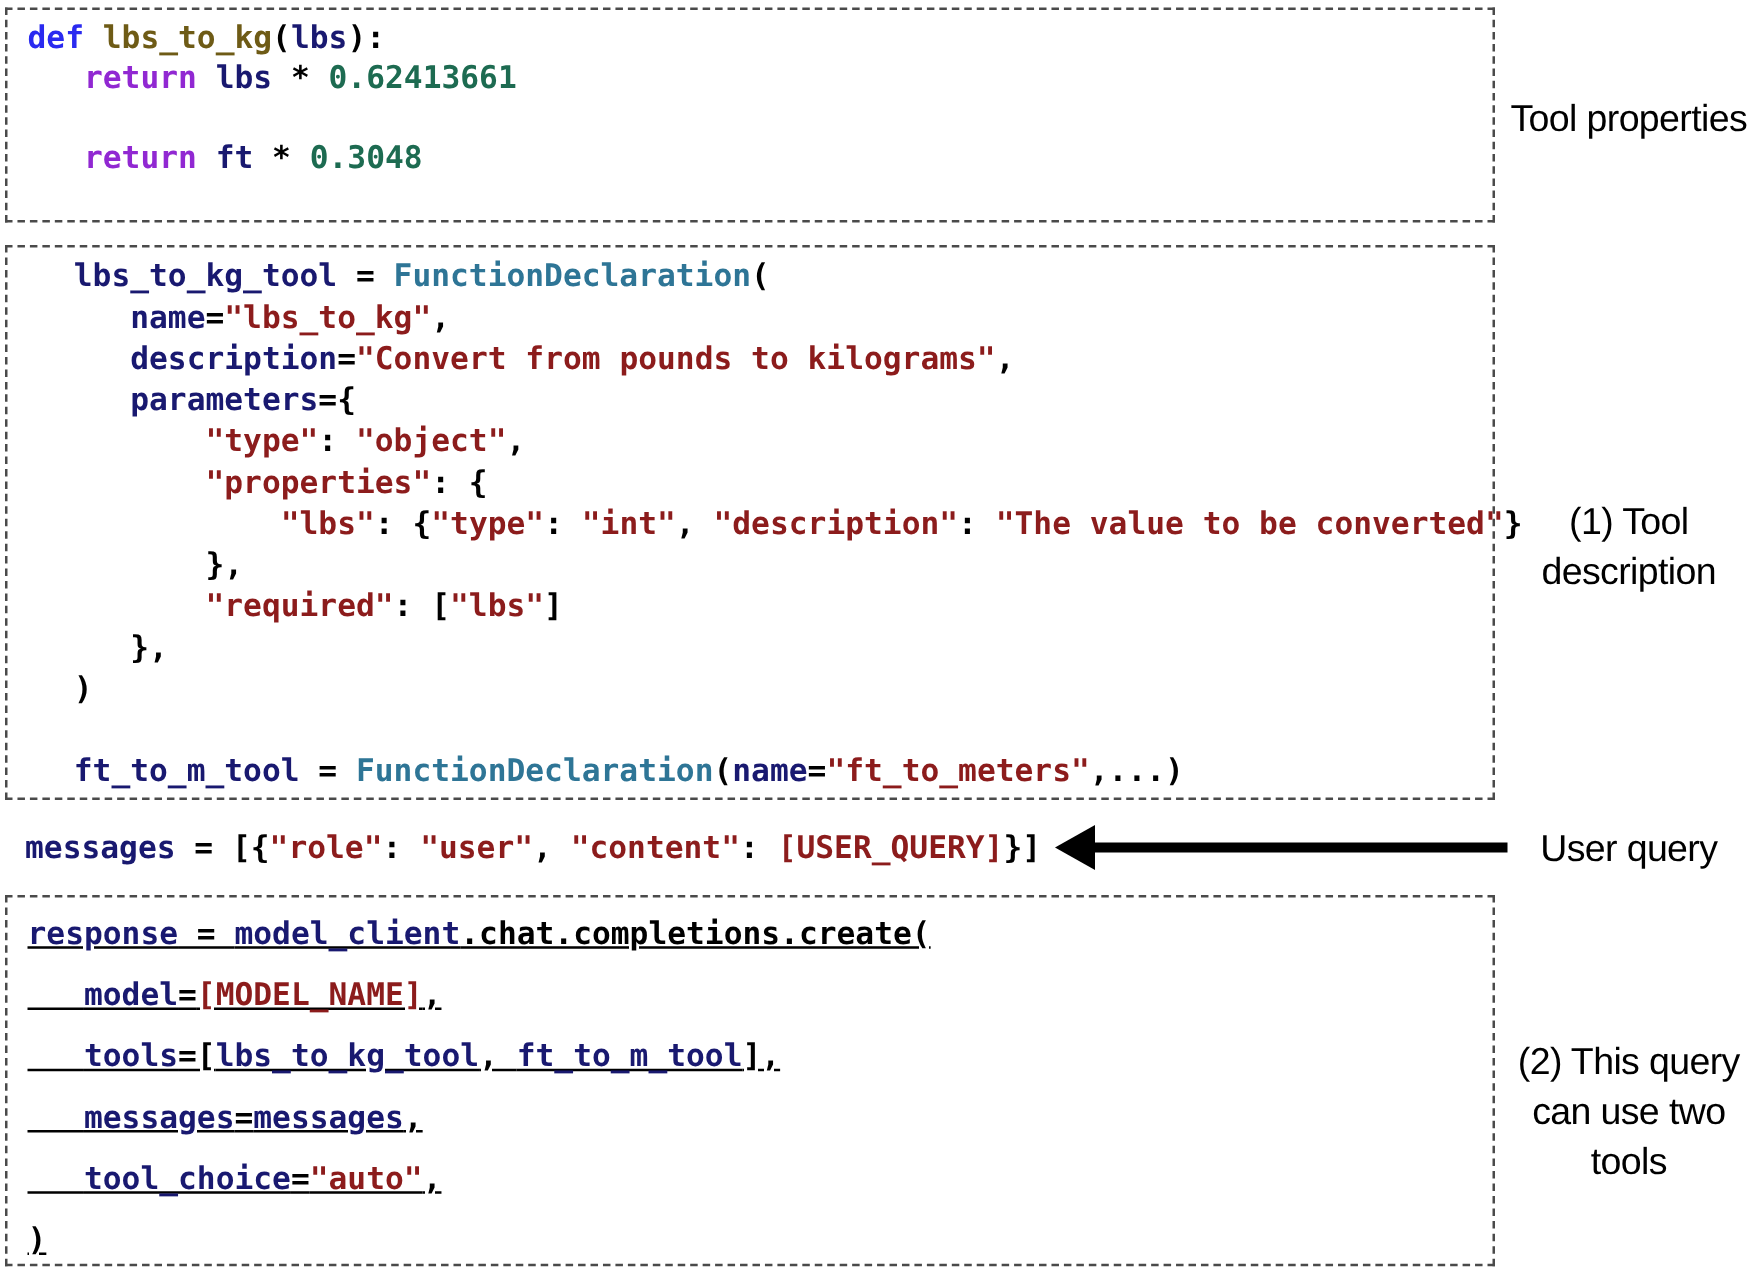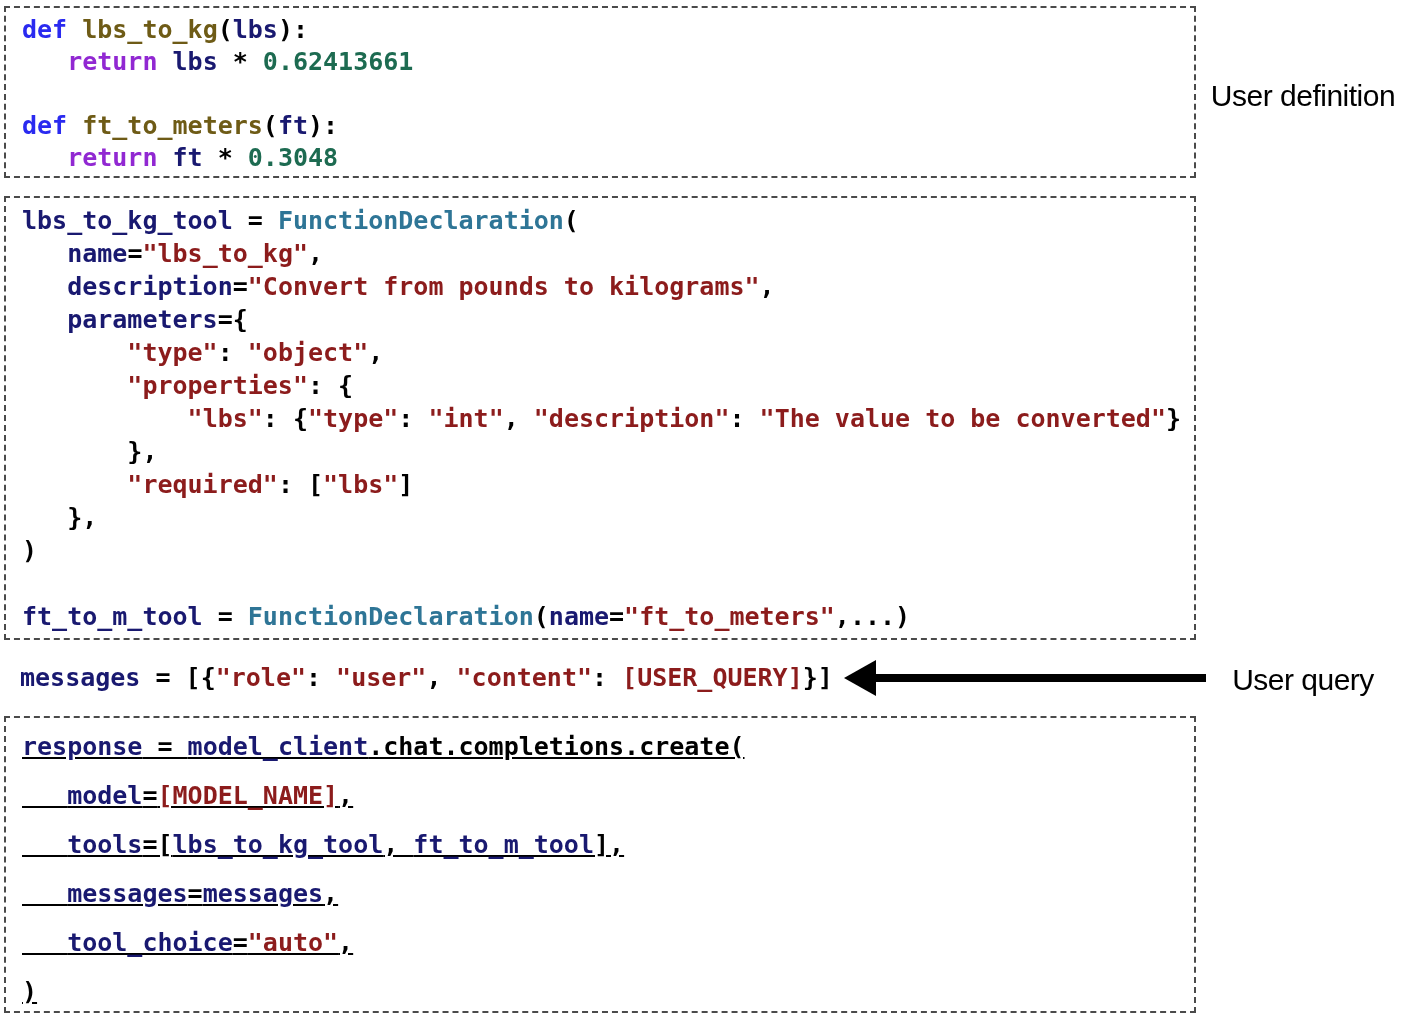--- a/index.html
+++ b/index.html
@@ -27,21 +27,21 @@
   #box-api-call { top: 716px; height: 297px; }
 
   .code {
     font-family: "DejaVu Sans Mono", "Liberation Mono", monospace;
     font-size: 25px;
     font-weight: bold;
     color: var(--c-plain, #000000);
     padding: 6px 0 0 16px;
   }
   .code-line { white-space: pre; line-height: 32px; }
-  #box-tool-description .code-line { line-height: 33px; }
+  #box-tool-description .code-line { line-height: 33px; margin-left: 37px; }
   #box-api-call .code { padding-top: 4px; text-decoration: underline; }
   #box-api-call .code-line { line-height: 49px; }
 
   #user-query-line {
     position: absolute;
     left: 20px;
     top: 662px;
     padding: 0;
   }
 
@@ -91,21 +91,20 @@
 </head>
 <body>
 
 <div id="canvas">
 
   <div class="code-box" id="box-tool-definition">
     <div class="code">
         <div class="code-line"><span class="tok-kw">def</span><span class="tok-pl"> </span><span class="tok-fn">lbs_to_kg</span><span class="tok-pl">(</span><span class="tok-var">lbs</span><span class="tok-pl">):</span></div>
         <div class="code-line"><span class="tok-pl">   </span><span class="tok-ret">return</span><span class="tok-pl"> </span><span class="tok-var">lbs</span><span class="tok-pl"> * </span><span class="tok-num">0.62413661</span></div>
         <div class="code-line">&nbsp;</div>
-        <div class="code-line"><span class="tok-kw">def</span><span class="tok-pl"> </span><span class="tok-fn">ft_to_meters</span><span class="tok-pl">(</span><span class="tok-var">ft</span><span class="tok-pl">):</span></div>
         <div class="code-line"><span class="tok-pl">   </span><span class="tok-ret">return</span><span class="tok-pl"> </span><span class="tok-var">ft</span><span class="tok-pl"> * </span><span class="tok-num">0.3048</span></div>
       </div>
   </div>
 
   <div class="code-box" id="box-tool-description">
     <div class="code">
         <div class="code-line"><span class="tok-var">lbs_to_kg_tool</span><span class="tok-pl"> = </span><span class="tok-cls">FunctionDeclaration</span><span class="tok-pl">(</span></div>
         <div class="code-line"><span class="tok-pl">   </span><span class="tok-var">name</span><span class="tok-pl">=</span><span class="tok-str">"lbs_to_kg"</span><span class="tok-pl">,</span></div>
         <div class="code-line"><span class="tok-pl">   </span><span class="tok-var">description</span><span class="tok-pl">=</span><span class="tok-str">"Convert from pounds to kilograms"</span><span class="tok-pl">,</span></div>
         <div class="code-line"><span class="tok-pl">   </span><span class="tok-var">parameters</span><span class="tok-pl">={</span></div>
@@ -132,16 +131,21 @@
         <div class="code-line"><span class="tok-pl">   </span><span class="tok-var">tools</span><span class="tok-pl">=[</span><span class="tok-var">lbs_to_kg_tool</span><span class="tok-pl">, </span><span class="tok-var">ft_to_m_tool</span><span class="tok-pl">],</span></div>
         <div class="code-line"><span class="tok-pl">   </span><span class="tok-var">messages</span><span class="tok-pl">=</span><span class="tok-var">messages</span><span class="tok-pl">,</span></div>
         <div class="code-line"><span class="tok-pl">   </span><span class="tok-var">tool_choice</span><span class="tok-pl">=</span><span class="tok-str">"auto"</span><span class="tok-pl">,</span></div>
         <div class="code-line"><span class="tok-pl">)</span></div>
       </div>
   </div>
 
   <div id="arrow-shaft"></div>
   <div id="arrow-head"></div>
 
-  <div class="annotation" id="ann-tool-definition">User definition</div>
+  <div class="annotation" id="ann-tool-definition">Tool properties</div>
+  <div class="annotation" id="ann-tool-description">(1) Tool
+description</div>
   <div class="annotation" id="ann-user-query">User query</div>
+  <div class="annotation" id="ann-two-tools">(2) This query
+can use two
+tools</div>
 
 </div>
 
 </body></html>

